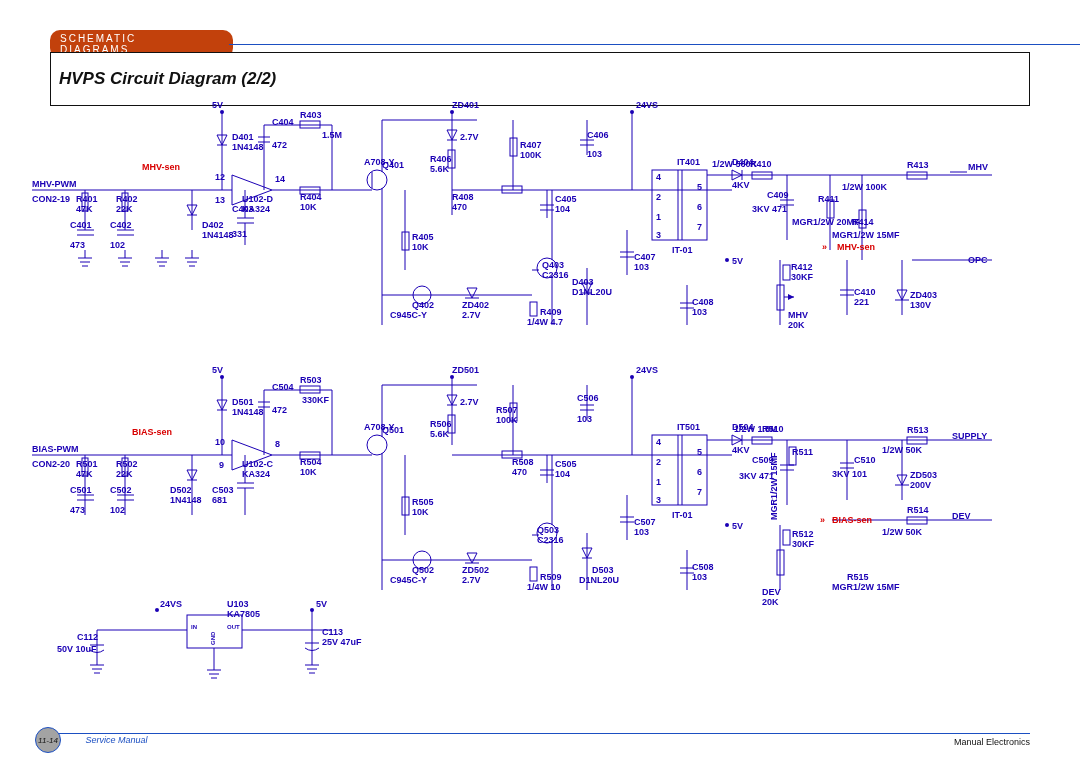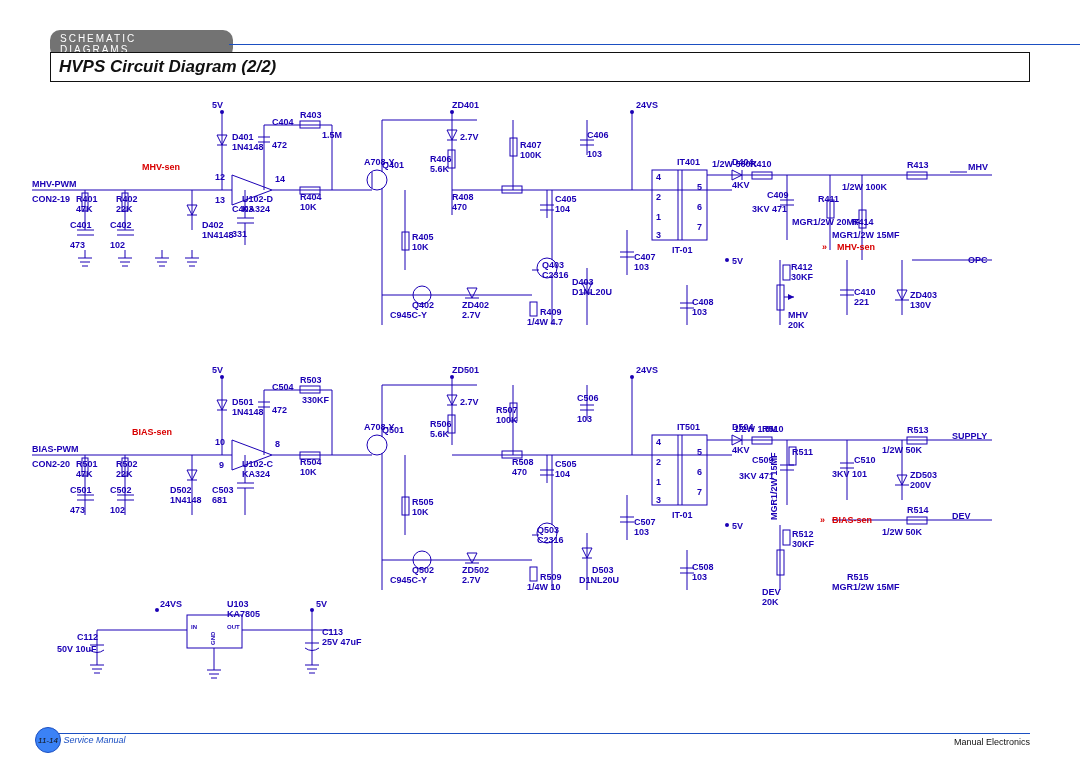--- a/index.html
+++ b/index.html
@@ -9,37 +9,37 @@
     width:1080px;
     height:763px;
     overflow:hidden;
   }
   .header-bar{
     position:absolute;
     top:30px; left:50px;
     display:flex; align-items:center;
   }
   .header-tag{
-    background:#737373;
+    background:#c2410c;
     color:#fff;
     font-size:10px;
     letter-spacing:2px;
     padding:3px 28px 3px 10px;
     border-radius:10px;
   }
   .header-line{
     height:1px; width:880px; background:#1b4fc2;
     margin-left:-4px;
   }
   .title-bar{
     position:absolute;
     top:52px; left:50px; right:50px;
     border:1px solid #111;
     background:#fff;
-    padding:4px 8px;
+    padding:16px 8px;
     font-weight:bold;
     font-size:17px;
     color:#111;
     font-style:italic;
   }
   .schematic{
     position:absolute;
     top:90px; left:32px;
     width:1000px; height:610px;
   }
@@ -66,21 +66,21 @@
     height:1px; background:#1b4fc2;
   }
   .footer-left{
     position:absolute; left:35px; top:-6px;
     font-size:9px; color:#1b4fc2; font-style:italic;
   }
   .circle{
     border:1px solid #1b4fc2; border-radius:50%;
     width:24px; height:24px; display:inline-flex;
     align-items:center; justify-content:center;
-    font-size:8px; color:#111; background:#3b82f6;
+    font-size:8px; color:#111; background:#a3a3a3;
   }
   .footer-right{
     position:absolute; right:50px; top:4px;
     font-size:9px; color:#111;
   }
   .node{ fill:#1b00b5; }
 </style>
 </head>
 <body>
 
@@ -567,16 +567,16 @@
           <polyline points="277,78 283,78"></polyline>
     </g>
   </g>
 </svg>
 </div>
 
 <div class="footer">
   <div class="footer-line"></div>
   <div class="footer-left">
     <span class="circle">11-14</span>
-    <span style="color:#1b4fc2;font-style:italic;margin-left:0;">Service Manual</span>
+    <span style="color:#1b4fc2;font-style:italic;margin-left:22px;">Service Manual</span>
   </div>
   <div class="footer-right">Manual Electronics</div>
 </div>
 
 </body></html>

